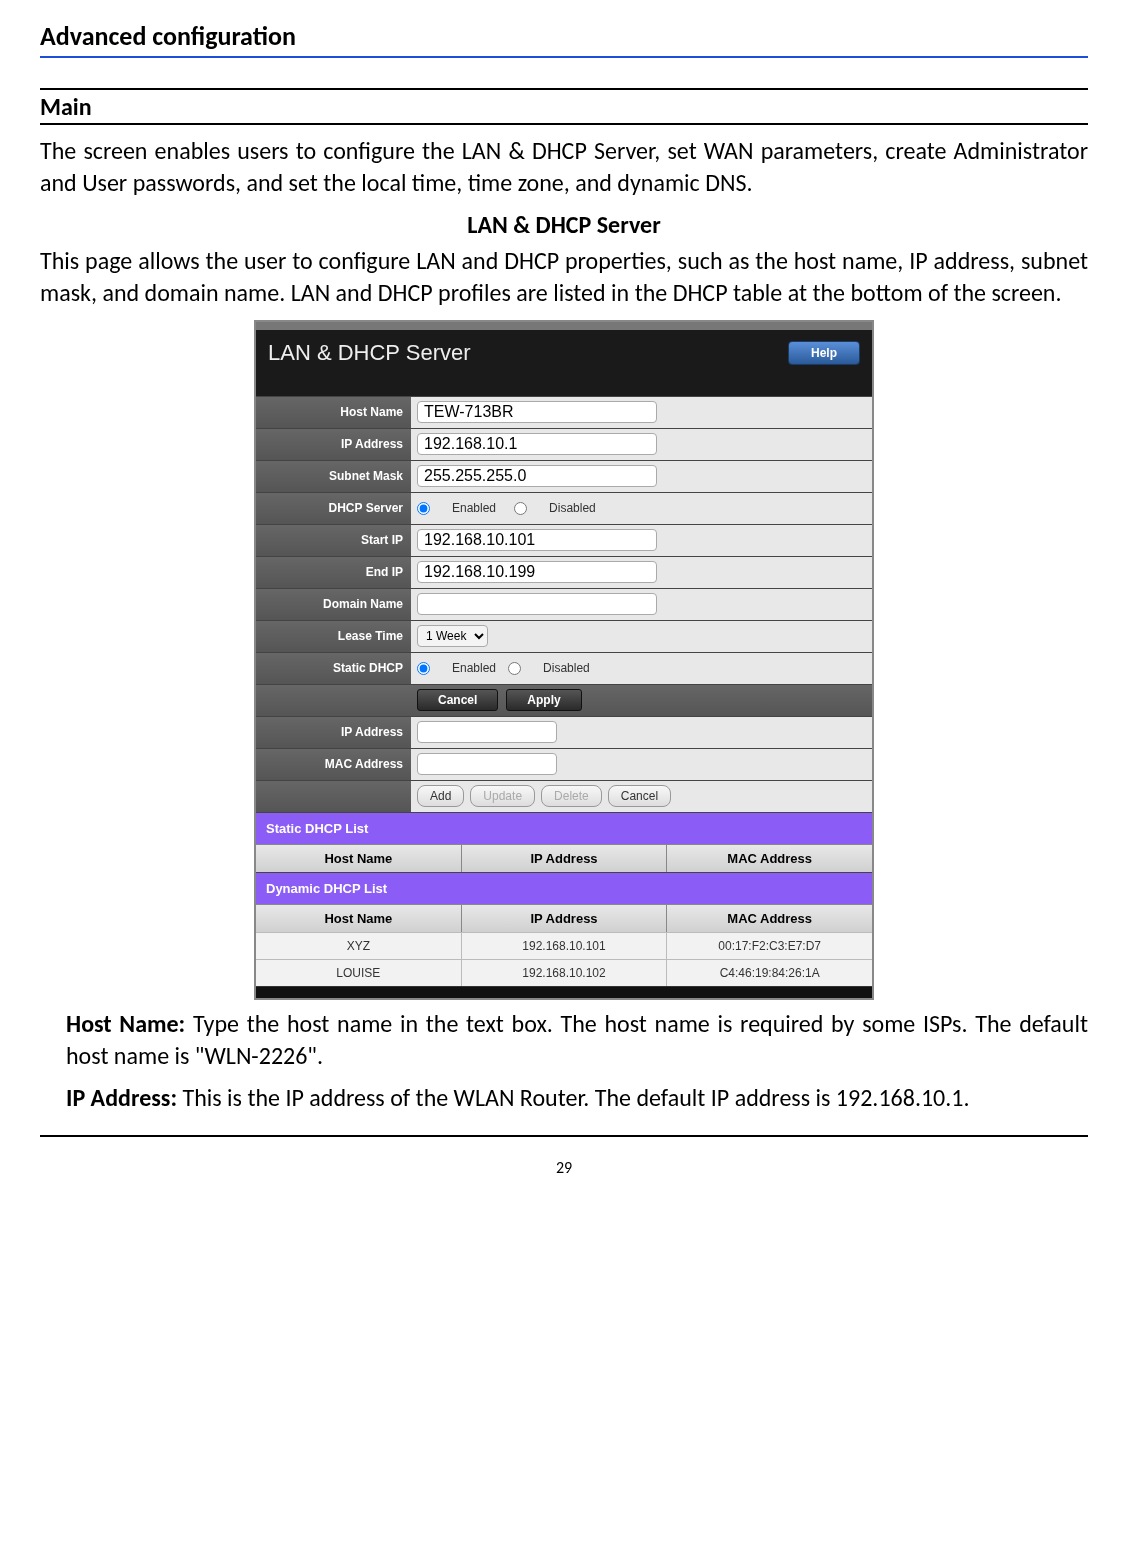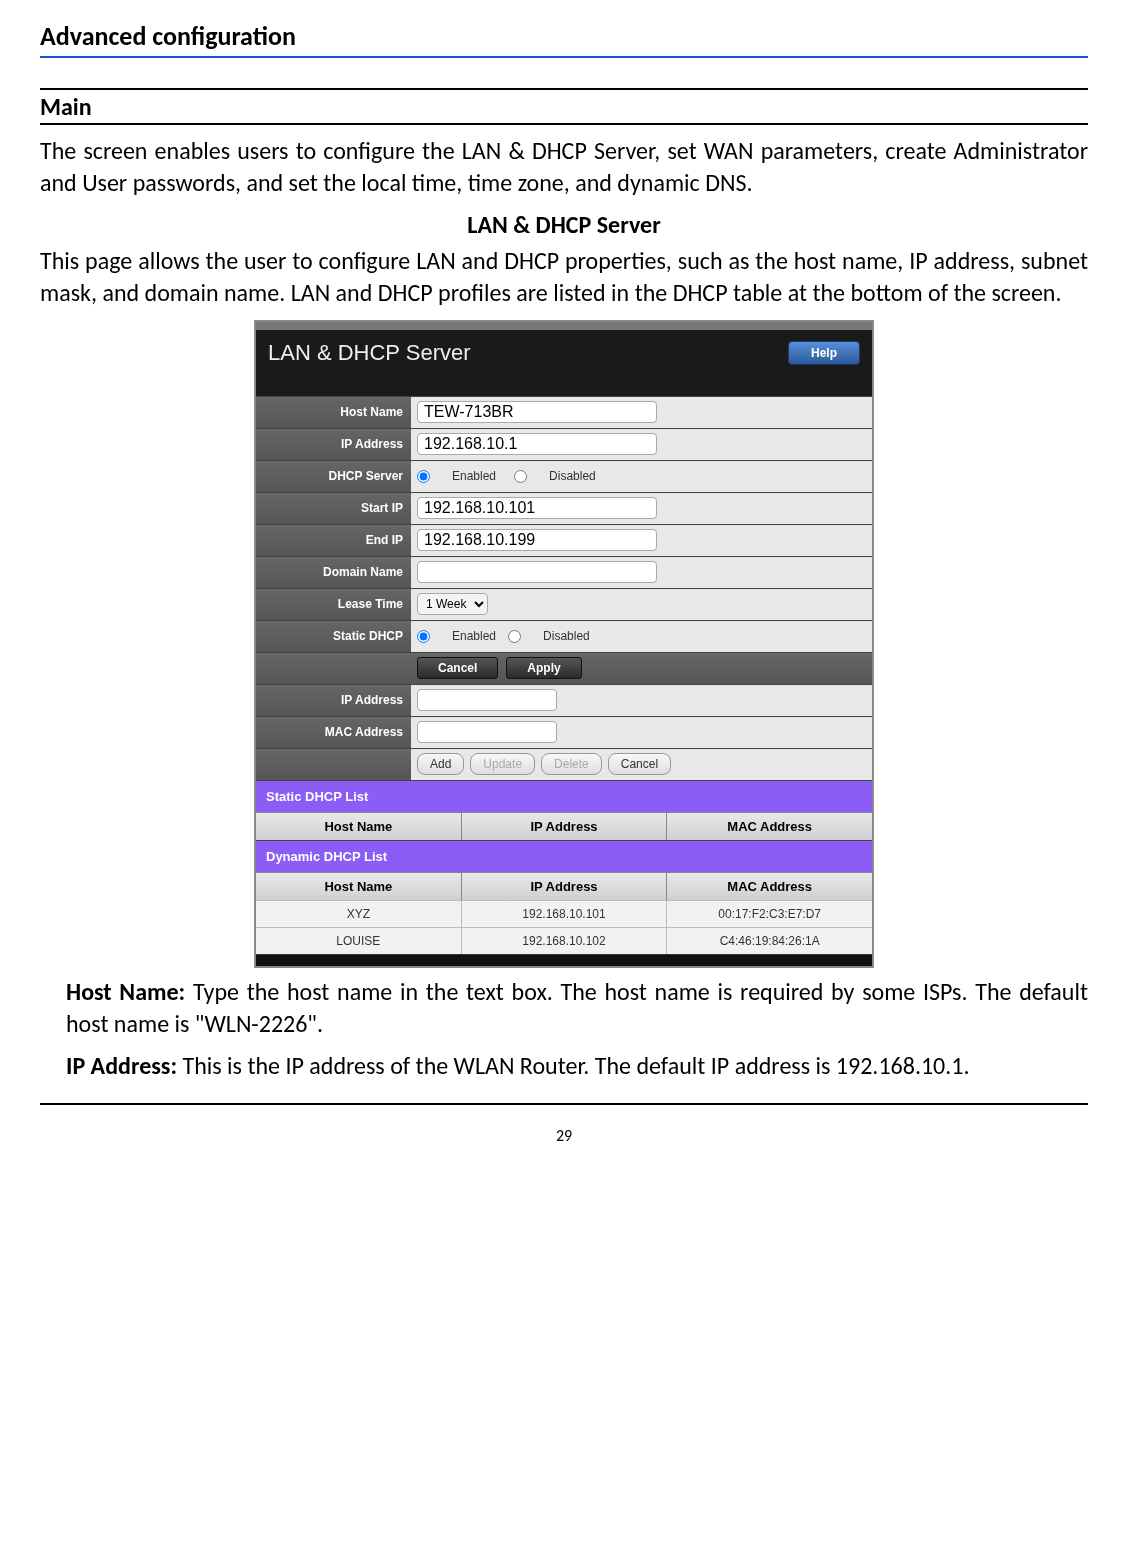--- a/index.html
+++ b/index.html
@@ -241,20 +241,26 @@
           <input class="text-input" value="TEW-713BR" style="">
         </div>
     </div>
     <div class="form-row">
       <div class="form-label">IP Address</div>
       <div class="form-value">
           <input class="text-input" value="192.168.10.1" style="">
         </div>
     </div>
     <div class="form-row">
+      <div class="form-label">Subnet Mask</div>
+      <div class="form-value">
+          <input class="text-input" value="255.255.255.0" style="">
+        </div>
+    </div>
+    <div class="form-row">
       <div class="form-label">DHCP Server</div>
       <div class="form-value">
         <label class="radio-wrap">
             <input type="radio" class="radio-input" checked="" style="">
             <span>Enabled</span>
           </label>
         <label class="radio-wrap" style="margin-left:12px">
             <input type="radio" class="radio-input" style="">
             <span>Disabled</span>
           </label>

